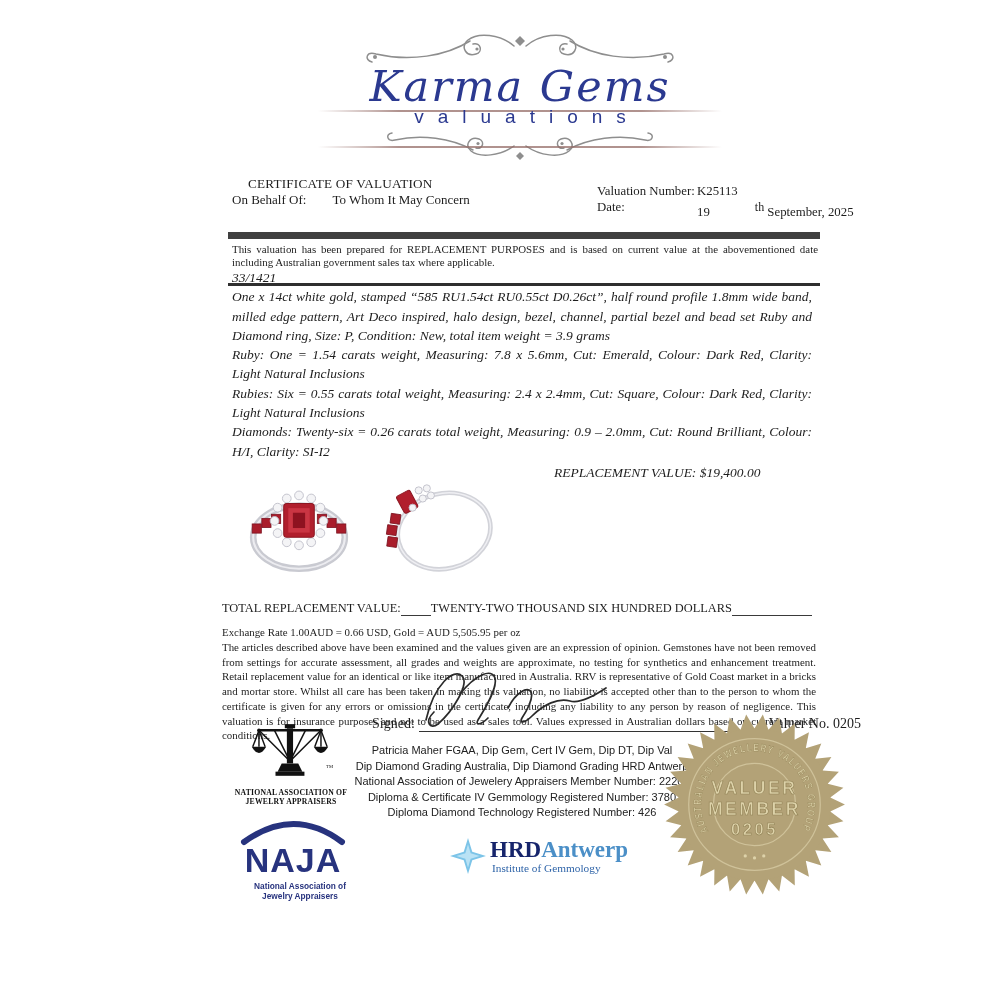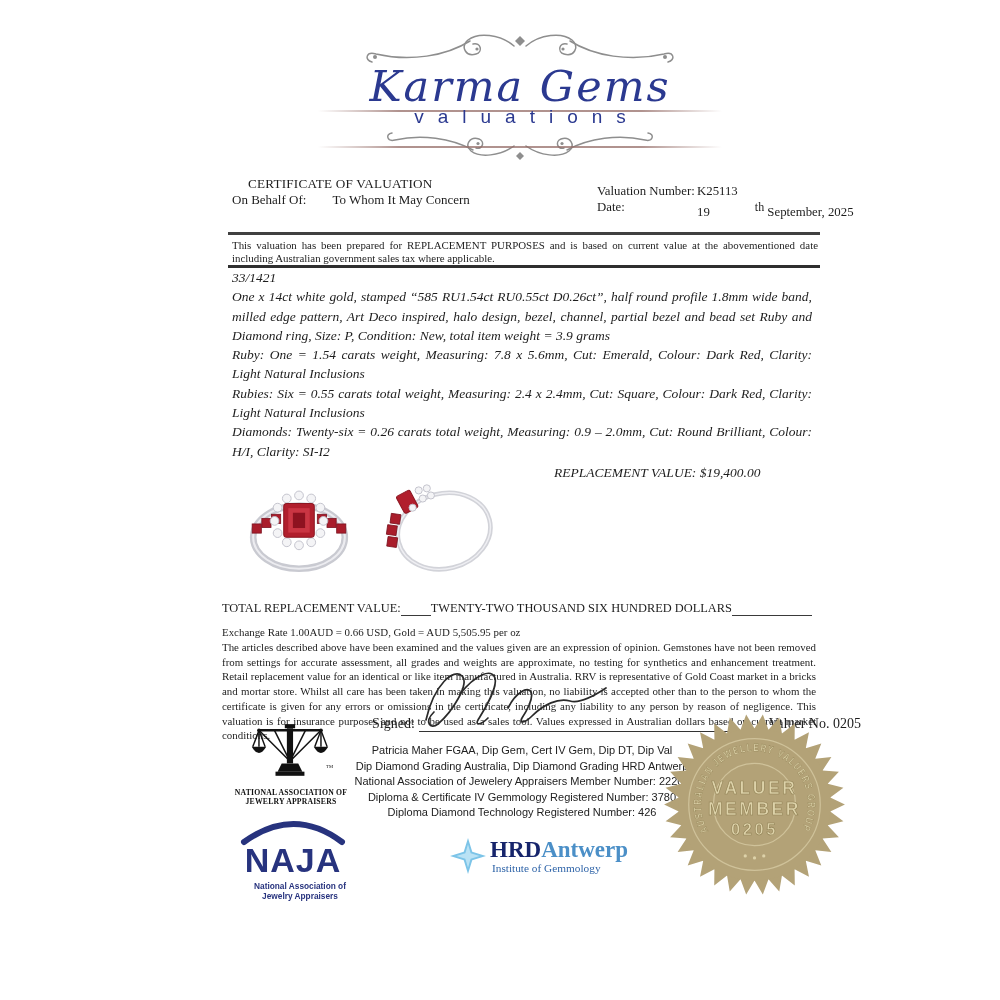--- a/index.html
+++ b/index.html
@@ -18,22 +18,22 @@
   .flourish{display:block;margin:0 auto;}
 
   
   .cert-title{left:232px;top:176px;font-size:13.2px;letter-spacing:.2px;margin-left:16px;}
   .behalf{left:232px;top:192px;font-size:13px;}
   .behalf .val{margin-left:26px;}
   .valblock{left:597px;top:184px;font-size:12.8px;display:grid;grid-template-columns:100px auto;row-gap:1px;}
   sup{font-size:12px;margin-left:45px;}
 
   
-  .notice{left:228px;top:232px;width:586px;border-top:3px solid #404040;border-bottom:3px solid #2f2f2f;
-          padding:4px 2px 0 4px;font-size:10.9px;line-height:13px;text-align:justify;}
+  .notice{left:228px;top:232px;width:586px;border-top:7px solid #404040;border-bottom:3px solid #2f2f2f;
+          padding:4px 2px 14px 4px;font-size:10.9px;line-height:13px;text-align:justify;}
 
   
   .desc{left:232px;top:268px;width:580px;font-style:italic;font-size:13.5px;line-height:19.3px;}
   .desc .para{text-align:justify;}
   .repl-value{margin-top:2px;margin-left:322px;font-style:italic;}
 
   
   .photos{left:243px;top:466px;width:280px;height:122px;display:flex;gap:22px;align-items:center;}
 
   

